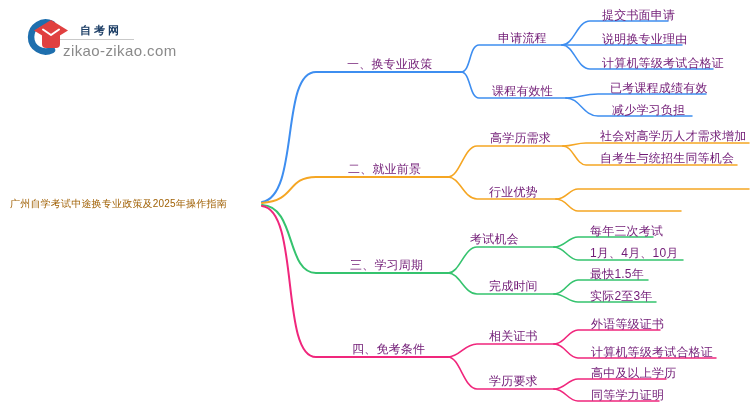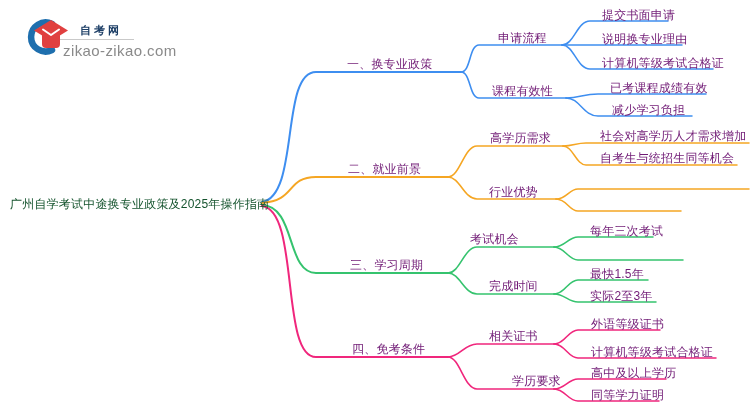--- a/index.html
+++ b/index.html
@@ -5,21 +5,21 @@
   html,body{margin:0;padding:0;background:#fff;}
   .stage{
     position:relative;width:750px;height:410px;background:#ffffff;overflow:hidden;
     font-family:"Liberation Sans","DejaVu Sans",sans-serif;
   }
   .lines{position:absolute;left:0;top:0;width:750px;height:410px;}
   .node{
     position:absolute;white-space:nowrap;font-size:12px;line-height:14px;
     color:#701a75;letter-spacing:.2px;
   }
-  .central{font-size:12px;color:#14532d;text-align:right;}
+  .central{font-size:10px;color:#a16207;text-align:right;}
   .logo-title{
     position:absolute;left:80px;top:23px;font-size:11px;font-weight:bold;
     color:#1c3e66;letter-spacing:3px;white-space:nowrap;
   }
   .logo-domain{
     position:absolute;left:63px;top:42px;font-size:15px;color:#8a8a8a;
     letter-spacing:.4px;white-space:nowrap;
   }
   .logo-divider{
     position:absolute;left:60px;top:39px;width:74px;height:0;
@@ -98,25 +98,26 @@
 
   <div class="node" style="left:348px;top:162px">二、就业前景</div>
   <div class="node" style="left:490px;top:131px">高学历需求</div>
   <div class="node" style="left:600px;top:129px">社会对高学历人才需求增加</div>
   <div class="node" style="left:600px;top:151px">自考生与统招生同等机会</div>
   <div class="node" style="left:489px;top:185px">行业优势</div>
 
   <div class="node" style="left:350px;top:258px">三、学习周期</div>
   <div class="node" style="left:470px;top:232px">考试机会</div>
   <div class="node" style="left:590px;top:224px">每年三次考试</div>
+  <div class="node" style="left:590px;top:246px">1月、4月、10月</div>
   <div class="node" style="left:489px;top:279px">完成时间</div>
   <div class="node" style="left:590px;top:267px">最快1.5年</div>
   <div class="node" style="left:590px;top:289px">实际2至3年</div>
 
   <div class="node" style="left:352px;top:342px">四、免考条件</div>
   <div class="node" style="left:489px;top:329px">相关证书</div>
   <div class="node" style="left:591px;top:317px">外语等级证书</div>
   <div class="node" style="left:591px;top:345px">计算机等级考试合格证</div>
-  <div class="node" style="left:512px;top:374px">学历要求</div>
+  <div class="node" style="left:489px;top:374px">学历要求</div>
   <div class="node" style="left:591px;top:366px">高中及以上学历</div>
   <div class="node" style="left:591px;top:388px">同等学力证明</div>
 
 </div>
 
 </body></html>

